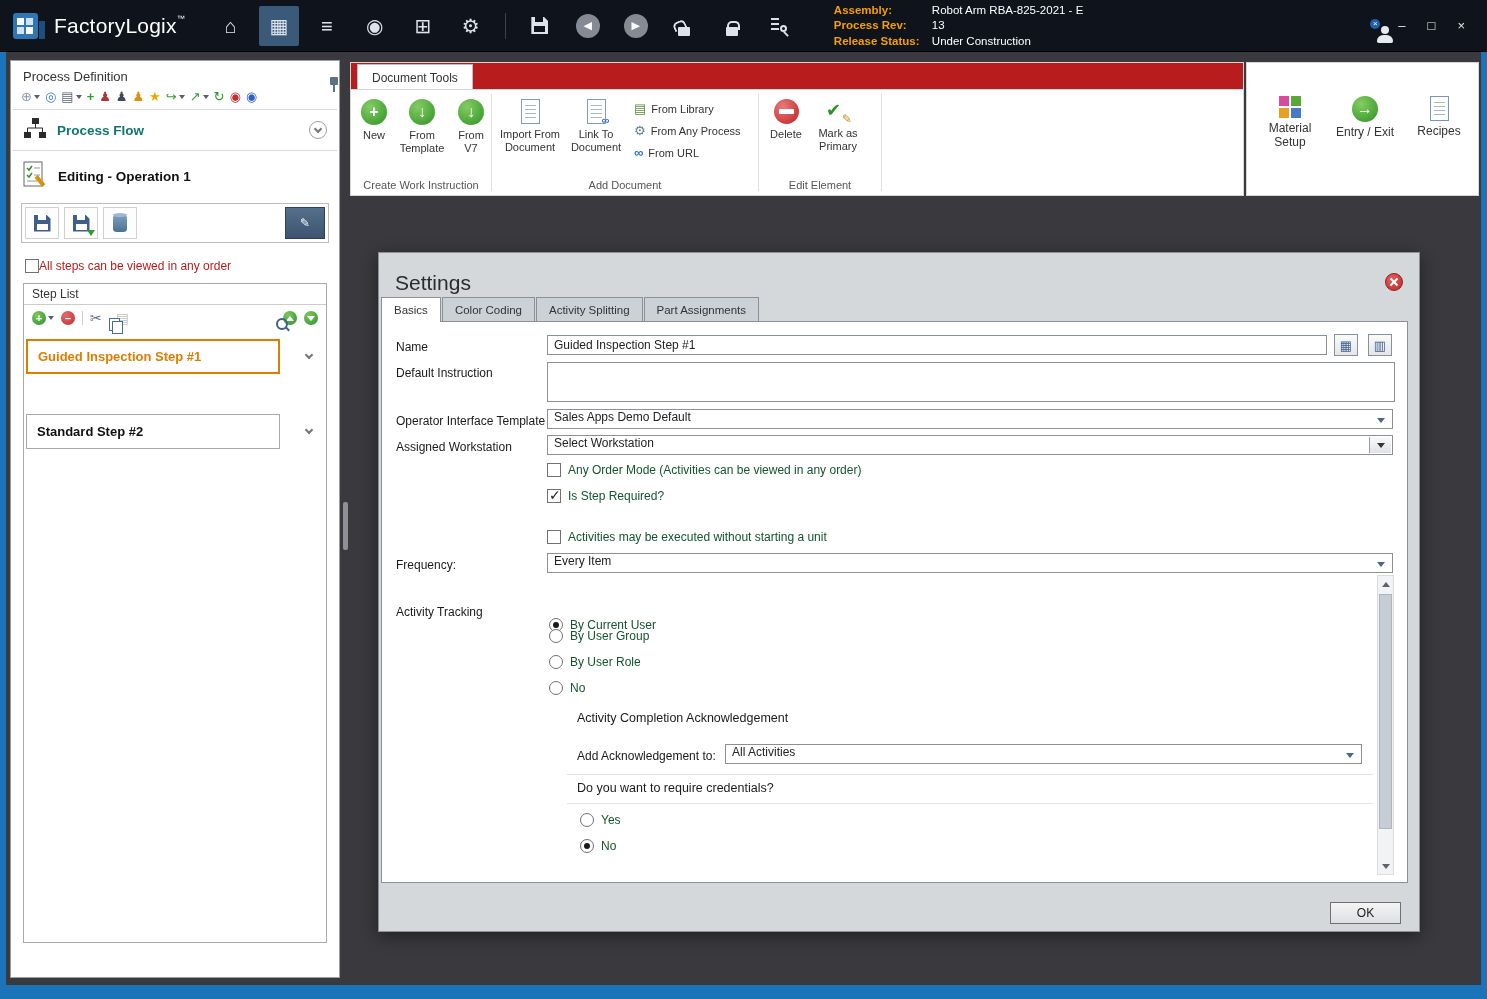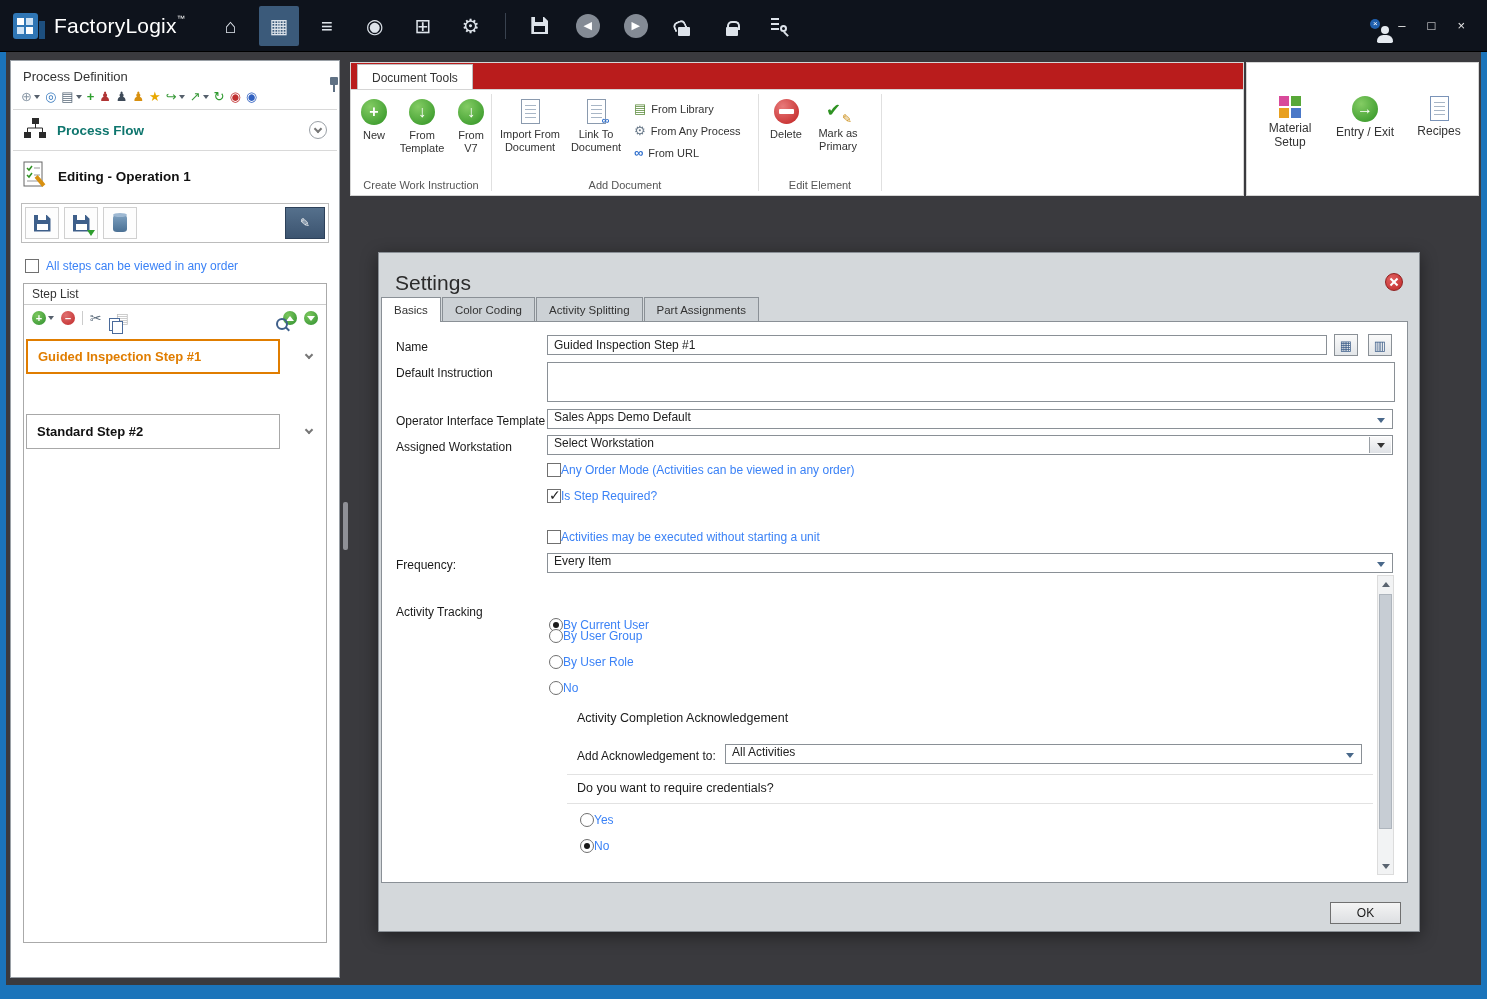--- a/index.html
+++ b/index.html
@@ -60,21 +60,21 @@
   .circ-down{width:18px;height:18px;border:1px solid #9aa0a6;border-radius:50%;display:flex;align-items:center;justify-content:center}
   .chevd{display:inline-block;width:6px;height:6px;border-right:2px solid #777;border-bottom:2px solid #777;transform:rotate(45deg);margin-top:-3px}
   .edit-row{display:flex;align-items:center;gap:10px;padding:10px 12px 8px 12px}
   .edit-label{font-weight:bold;font-size:13.5px;color:#111}
   .btn-row{margin:4px 10px 8px 10px;border:1px solid #bcbcbc;padding:3px;display:flex;align-items:center;gap:5px;height:40px}
   .sq-btn{width:34px;height:32px;border:1px solid #d0d0d0;background:#fdfdfd;display:flex;align-items:center;justify-content:center;position:relative}
   .sq-btn.dark{margin-left:auto;width:40px;background:linear-gradient(#55708c,#3c5470);border:1px solid #2d415a;color:#fff}
   .barrel{width:14px;height:17px;background:linear-gradient(#7da0bf,#4a7094);border-radius:4px/3px;position:relative}
   .barrel::before{content:"";position:absolute;left:0;top:-2px;width:14px;height:4px;border-radius:50%;background:#9db8d2}
   .imp-arrow{position:absolute;right:2px;bottom:2px;width:0;height:0;border-left:4px solid transparent;border-right:4px solid transparent;border-top:6px solid #2e9e2e}
-  .cb-row{display:flex;align-items:center;gap:7px;padding:8px 12px 8px 14px;font-size:12px;color:#3b82f6}
+  .cb-row{display:flex;align-items:center;padding:8px 12px 8px 14px;font-size:12px;color:#b91c1c}
   .cb{width:14px;height:14px;border:1px solid #707070;background:#fff;position:relative;flex:0 0 auto}
   .cb.on::after{content:"✓";position:absolute;left:1px;top:-3px;font-size:14px;font-weight:bold;color:#222}
   .steps-panel{margin:2px 12px 0 12px;border:1px solid #aaa;height:660px;background:#fff}
   .sp-head{padding:3px 8px;font-size:12px;color:#333;border-bottom:1px solid #ccc}
   .sp-toolbar{display:flex;align-items:center;gap:7px;padding:5px 8px}
   .mini-circ{width:14px;height:14px;border-radius:50%;display:flex;align-items:center;justify-content:center;color:#fff;font-size:11px;font-weight:bold;line-height:1}
   .mini-circ.green{background:radial-gradient(circle at 35% 30%,#7cc85e,#2e8e2e)}
   .mini-circ.red{background:radial-gradient(circle at 35% 30%,#e07070,#c02828)}
   .tri-up-w{width:0;height:0;border-left:4px solid transparent;border-right:4px solid transparent;border-bottom:5px solid #fff}
   .tri-dn-w{width:0;height:0;border-left:4px solid transparent;border-right:4px solid transparent;border-top:5px solid #fff}
@@ -133,21 +133,21 @@
   .dlg-panel{position:absolute;left:2px;top:68px;width:1027px;height:562px;background:#fff;border:1px solid #8a9096;z-index:2}
   .f-label{position:absolute;font-size:12px;color:#1a1a1a;white-space:nowrap}
   .inp{position:absolute;height:20px;background:#fff;border:1px solid #8a9096;font-size:12px;color:#222;display:flex;align-items:center;padding:0 6px}
   .ta{position:absolute;background:#fff;border:1px solid #8a9096;font-size:12px;color:#222;padding:2px 6px}
   .sel{position:absolute;height:20px;background:#fff;border:1px solid #8a9096;font-size:12px;color:#222;display:flex;align-items:flex-start;padding:0 24px 0 6px}
   .sel::after{content:"";position:absolute;right:7px;top:8px;width:0;height:0;border-left:4px solid transparent;border-right:4px solid transparent;border-top:5px solid #49688a}
   .sel.btn-style::after{display:none}
   .dropbtn{position:absolute;right:1px;top:1px;bottom:1px;width:22px;background:linear-gradient(#fafafa,#dfe2e6);border-left:1px solid #9aa0a6;display:flex;align-items:center;justify-content:center}
   .dropbtn i{width:0;height:0;border-left:4px solid transparent;border-right:4px solid transparent;border-top:5px solid #333}
   .fld-btn{position:absolute;width:24px;height:22px;background:linear-gradient(#fafafa,#e3e6e9);border:1px solid #8a9096;display:flex;align-items:center;justify-content:center;font-size:13px;color:#3e5f8a}
-  .cbrow,.rdrow{position:absolute;display:flex;align-items:flex-start;font-size:12px;color:#3b82f6;white-space:nowrap}
+  .cbrow,.rdrow{position:absolute;display:flex;align-items:flex-start;gap:7px;font-size:12px;color:#14532d;white-space:nowrap}
   .rd{width:14px;height:14px;border:1px solid #707070;border-radius:50%;background:#fff;position:relative;flex:0 0 auto}
   .rd.on::after{content:"";position:absolute;left:3px;top:3px;width:6px;height:6px;border-radius:50%;background:#1a1a1a}
   .sec-text{position:absolute;font-size:12.5px;color:#1a1a1a;white-space:nowrap}
   .hrule{position:absolute;height:1px;background:#e2e2e2}
   .vscroll{position:absolute;left:995px;top:253px;width:17px;height:300px;background:#f2f3f4;border:1px solid #dcdcdc}
   .vs-up,.vs-down{position:absolute;left:0;width:15px;height:16px;display:flex;align-items:center;justify-content:center;background:#f2f3f4}
   .vs-up{top:0}
   .vs-down{bottom:0}
   .tri-up{width:0;height:0;border-left:4px solid transparent;border-right:4px solid transparent;border-bottom:5px solid #5a6470}
   .tri-dn{width:0;height:0;border-left:4px solid transparent;border-right:4px solid transparent;border-top:5px solid #5a6470}
@@ -228,20 +228,28 @@
       </span>
     <span class="tbi">
         <span class="audit">
           <i class="bars"></i>
           <i class="lens"></i>
           <i class="handle"></i>
         </span>
       </span>
   </nav>
 
+  <div class="build-info">
+    <span class="bl">Assembly:</span>
+    <span class="bv">Robot Arm RBA-825-2021 - E</span>
+    <span class="bl">Process Rev:</span>
+    <span class="bv">13</span>
+    <span class="bl">Release Status:</span>
+    <span class="bv">Under Construction</span>
+  </div>
 
   <div class="win-controls">
     <span><span class="person"><span class="badge">×</span></span></span>
     <span class="winbtn">–</span>
     <span class="winbtn">□</span>
     <span class="winbtn">×</span>
   </div>
 </header>
 
 <div class="content">

